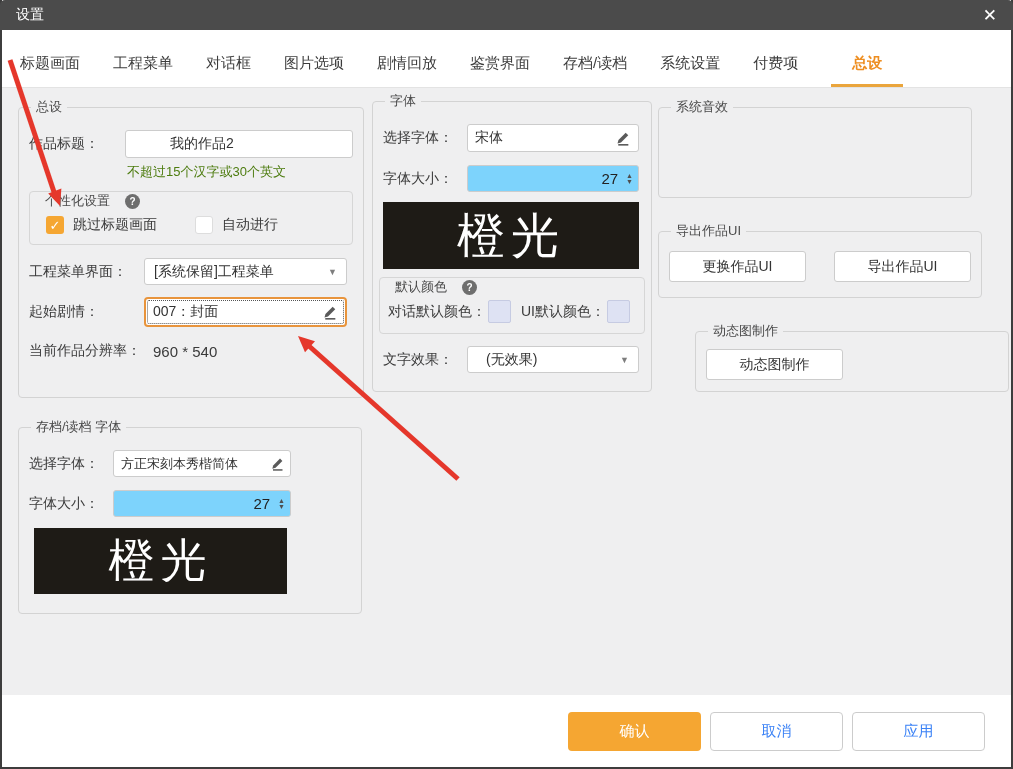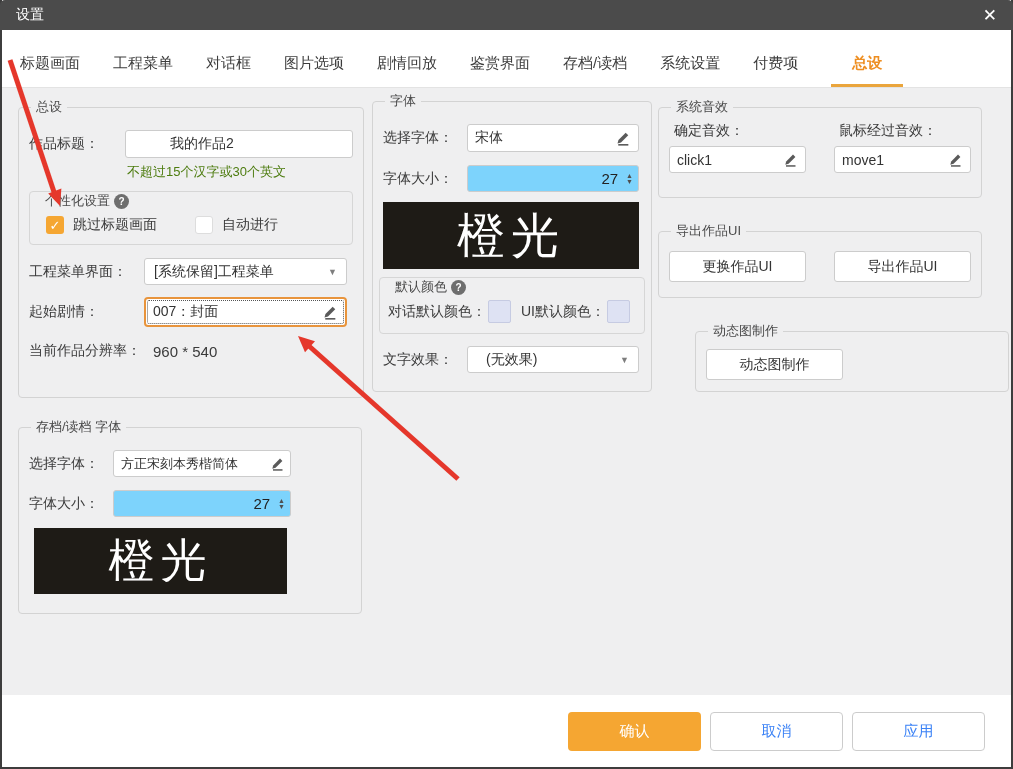--- a/index.html
+++ b/index.html
@@ -30,21 +30,21 @@
     color:#ee8e21; font-weight:bold; padding:14px 21px 11px;
     border-bottom:3px solid #eaa53c;
   }
   
   .content { position:relative; height:607px; background:#efeff0; }
   fieldset {
     position:absolute; margin:0; padding:4px 10px 8px;
     border:1px solid #d3d3d3; border-radius:4px;
   }
   legend { font-size:13px; color:#4a4a4a; padding:0 5px; margin-left:2px; }
-  legend .legend-flex { display:flex; align-items:center; gap:4px; }
+  legend .legend-flex { display:flex; align-items:center; gap:15px; }
   .inner-fieldset {
     position:relative; border:1px solid #d6d6d6; border-radius:4px;
     margin:10px 0 0; padding:0 8px 10px;
   }
   .row { display:flex; align-items:center; }
   .lbl { white-space:nowrap; font-size:14px; color:#3a3a3a; }
   .note { font-size:13px; color:#4d7c0f; }
   .textbox {
     background:#fff; border:1px solid #ccc; border-radius:3px;
     height:28px; padding:0 7px; display:flex; align-items:center;
@@ -265,42 +265,20 @@
         <span class="lbl" style="width:84px;">文字效果：</span>
         <div class="selectbox" style="width:172px; padding-left:18px;">
           <span>(无效果)</span>
           <span class="select-arrow">▼</span>
         </div>
       </div>
     </fieldset>
 
     <fieldset style="left:656px; top:10px; width:314px; height:100px;">
       <legend>系统音效</legend>
-      <div class="row" style="align-items:flex-start; margin-top:2px;">
-        <div>
-          <div class="lbl" style="padding-left:5px;">确定音效：</div>
-          <div class="textbox" style="width:137px; height:27px; margin-top:6px;">
-            <span>click1</span>
-            <svg class="pencil" width="16" height="16" viewBox="0 0 16 16">
-              <path d="M4.2 9.4 L11 2.6 L13.4 5 L6.6 11.8 L3.3 12.7 Z" fill="#5a5a5a"></path>
-              <rect x="4" y="13.2" width="9.5" height="1.5" fill="#5a5a5a"></rect>
-            </svg>
-          </div>
-        </div>
-        <div style="margin-left:28px;">
-          <div class="lbl" style="padding-left:5px;">鼠标经过音效：</div>
-          <div class="textbox" style="width:137px; height:27px; margin-top:6px;">
-            <span>move1</span>
-            <svg class="pencil" width="16" height="16" viewBox="0 0 16 16">
-              <path d="M4.2 9.4 L11 2.6 L13.4 5 L6.6 11.8 L3.3 12.7 Z" fill="#5a5a5a"></path>
-              <rect x="4" y="13.2" width="9.5" height="1.5" fill="#5a5a5a"></rect>
-            </svg>
-          </div>
-        </div>
-      </div>
     </fieldset>
 
     <fieldset style="left:656px; top:134px; width:314px; height:76px;">
       <legend>导出作品UI</legend>
       <div class="row" style="margin-top:7px;">
         <div class="btn" style="width:137px;">更换作品UI</div>
         <div class="btn" style="width:137px; margin-left:28px;">导出作品UI</div>
       </div>
     </fieldset>
 

